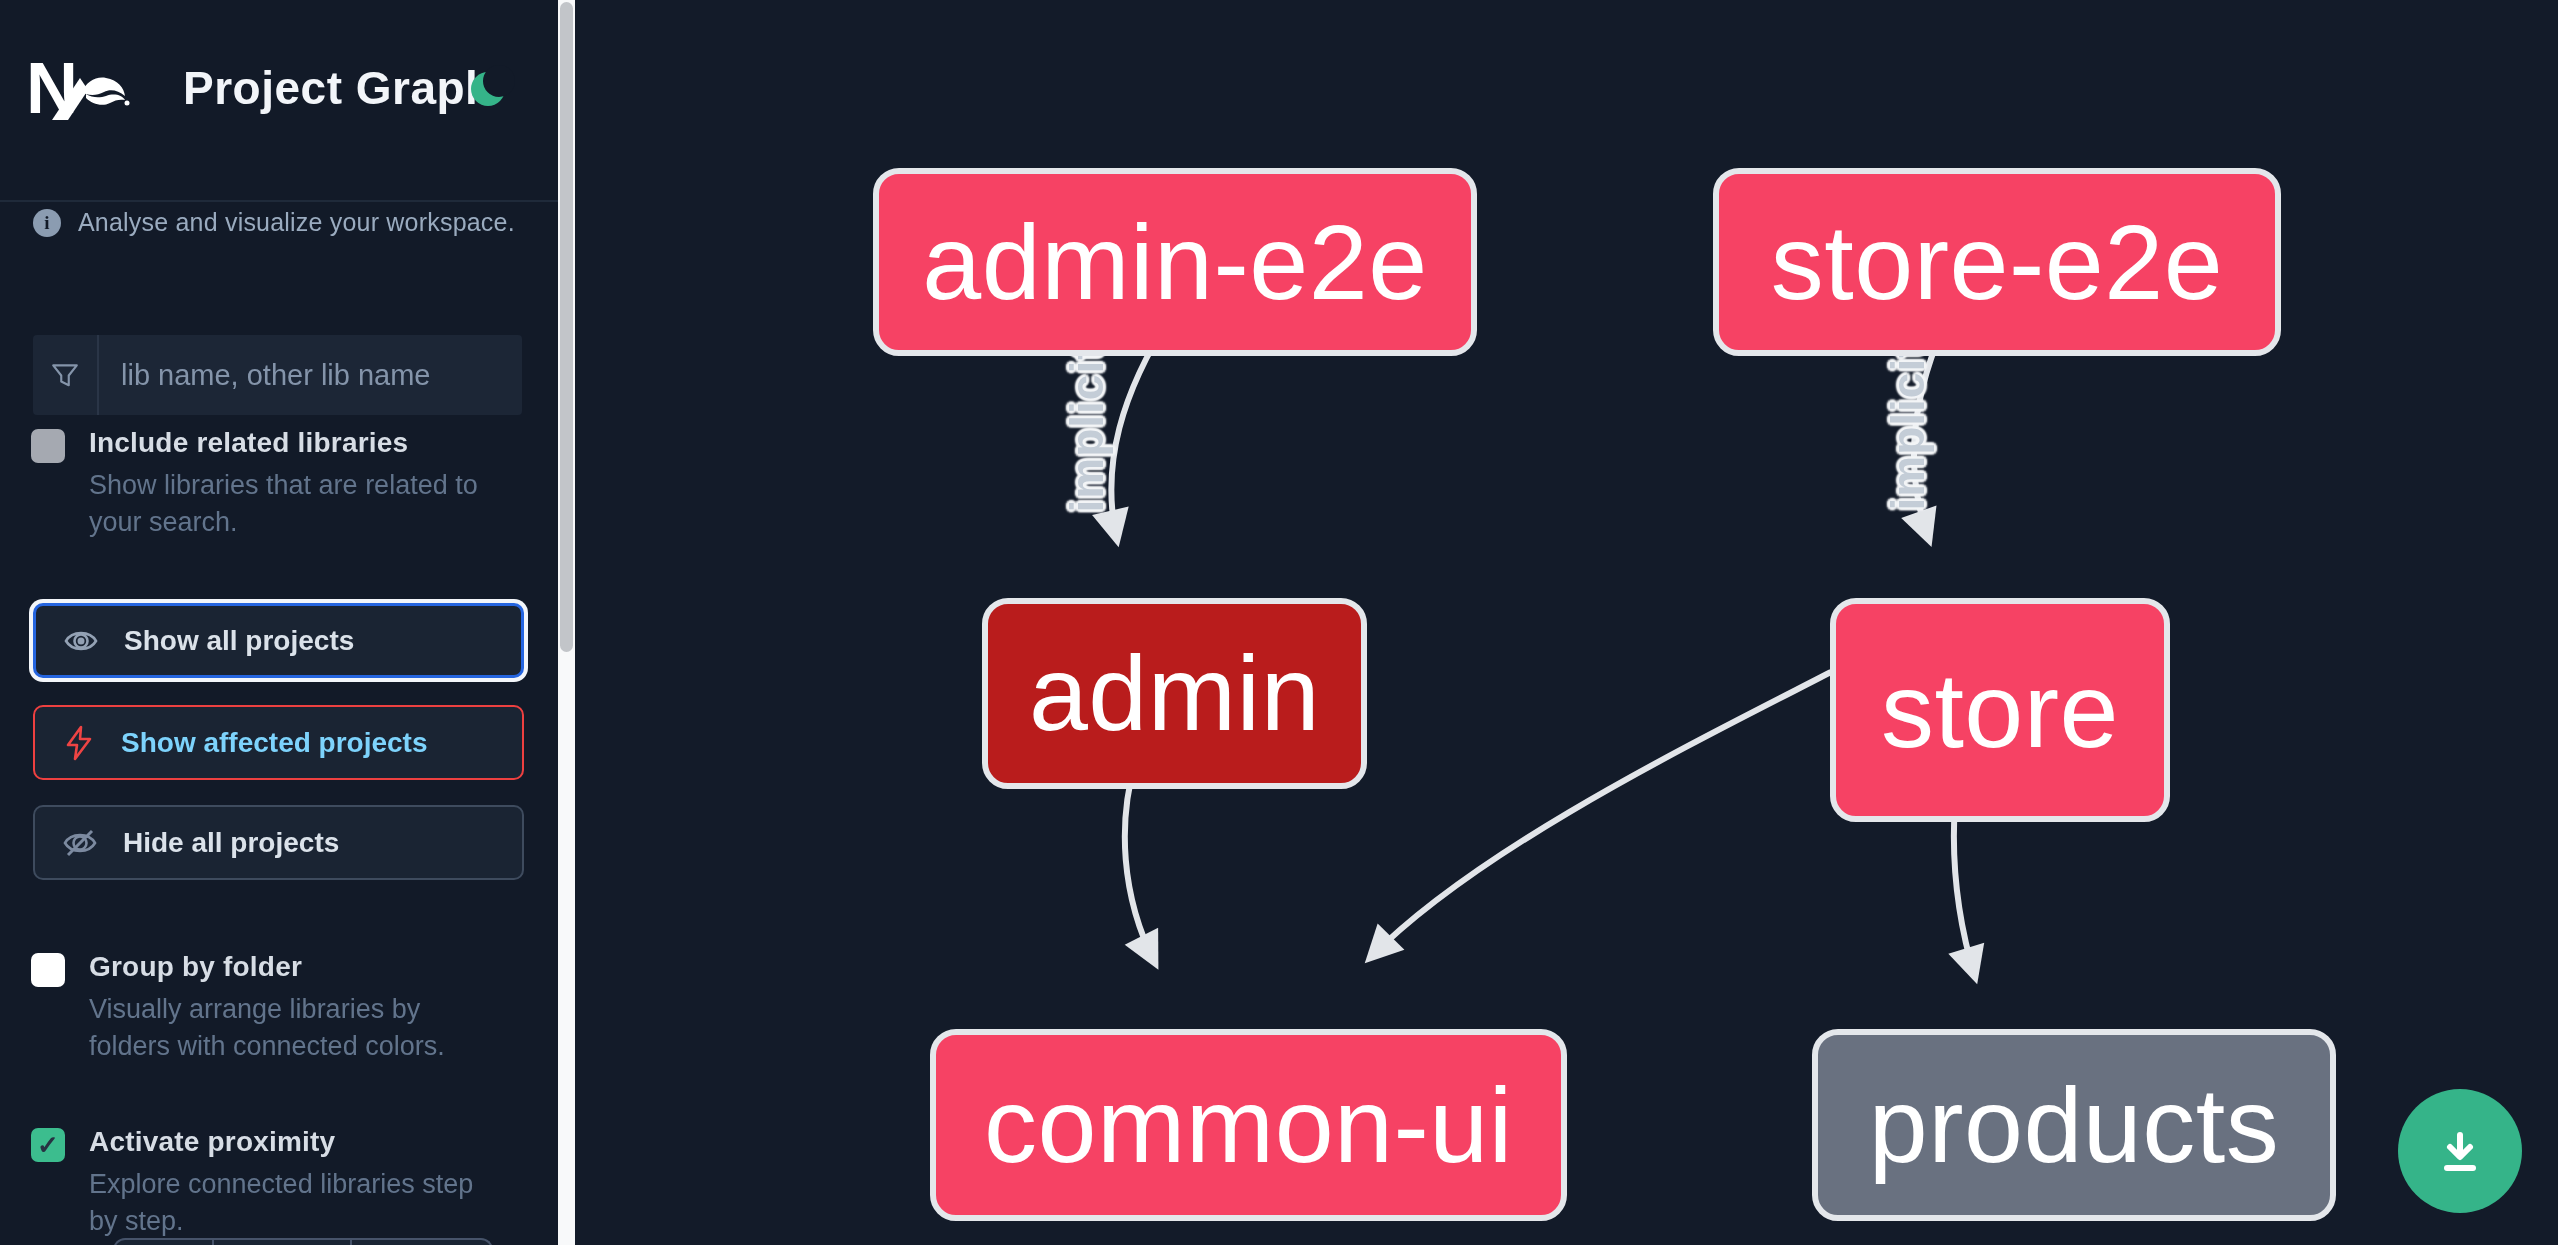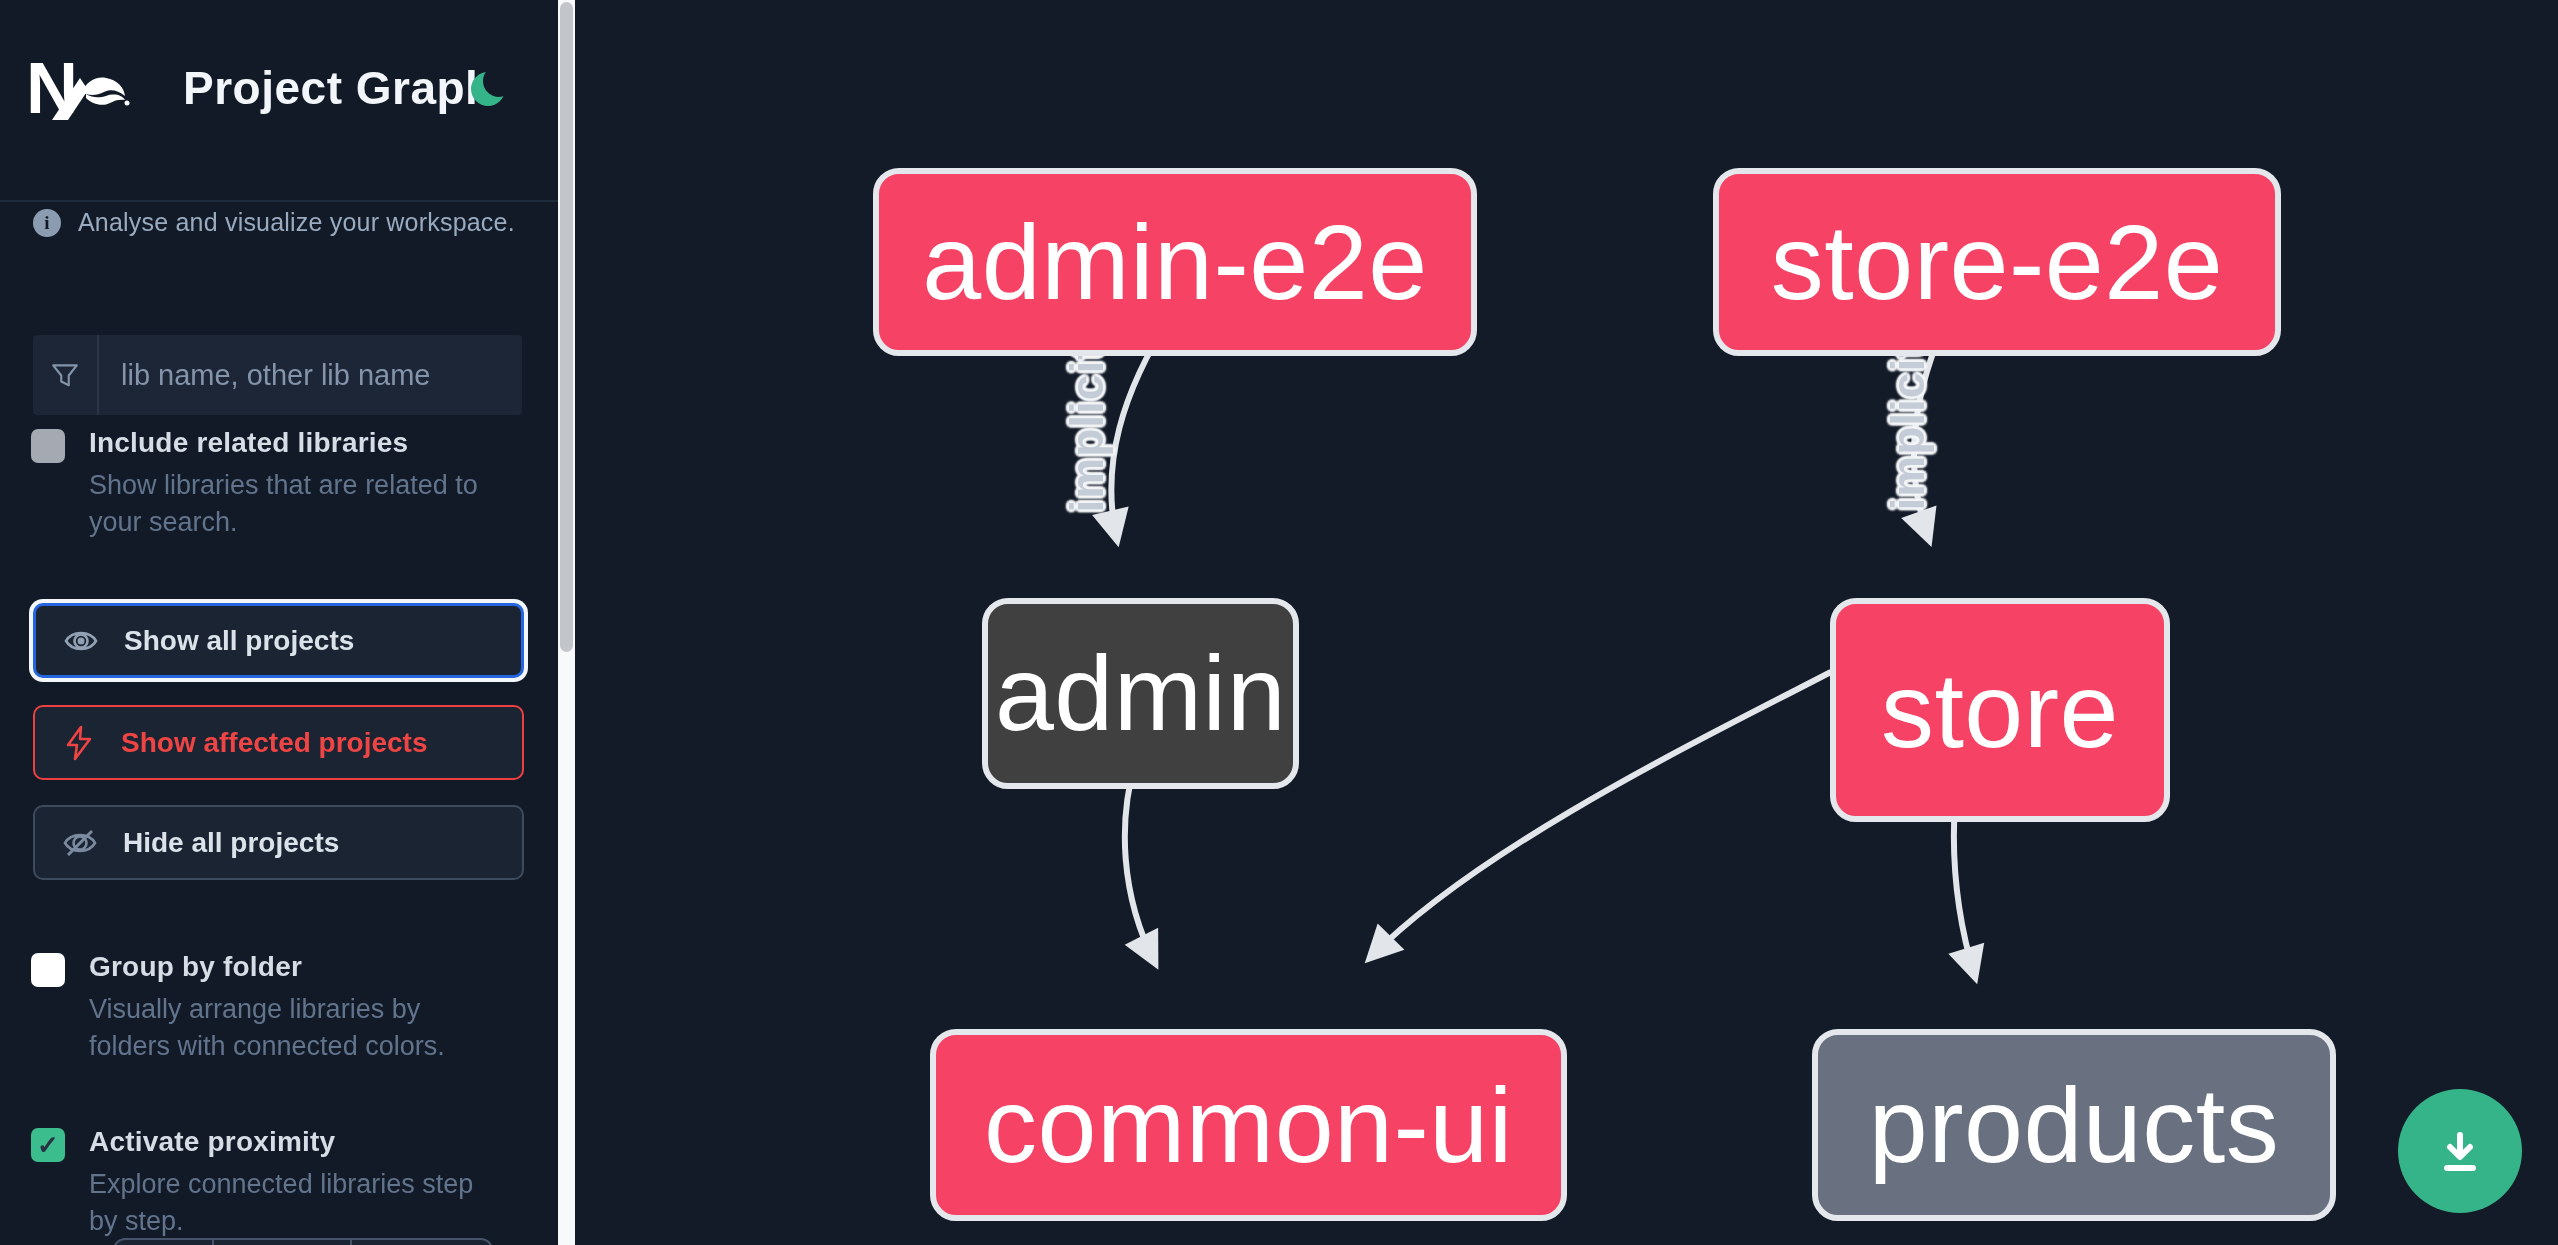--- a/index.html
+++ b/index.html
@@ -36,21 +36,21 @@
   .cb-white { background:#ffffff; }
   .cb-green { background:#3cbd8e; color:#273242; }
   .cb-text { width:410px; }
   .cb-label { font-size:28px; font-weight:600; color:#d7dde5; letter-spacing:0.2px; }
   .cb-desc { margin-top:8px; font-size:27px; line-height:37px; color:#62748c; }
 
   .sb-btn { position:absolute; left:33px; width:491px; height:75px; border-radius:10px; background:#1a2433; display:flex; align-items:center; gap:24px; padding:0 26px; cursor:pointer; }
   .sb-btn .btn-label { font-size:28px; font-weight:600; color:#dbe2ea; }
   .btn-focused { border:3px solid #2565e0; box-shadow:0 0 0 4px #f3f6fa; }
   .btn-affected { border:2px solid #ee4040; }
-  .btn-affected .btn-label { color:#ef4444; }
+  .btn-affected .btn-label { color:#7dd3fc; }
   .btn-plain { border:2px solid #3e4b5e; }
 
   .segmented-sliver { position:absolute; left:113px; top:1238px; width:380px; height:22px; border:2px solid #46536a; border-bottom:none; border-radius:12px 12px 0 0; background:#1a2433; }
   .segmented-sliver .seg-div { position:absolute; top:0; width:2px; height:100%; background:#46536a; }
 
   
   .sb-scroll-track { position:absolute; left:558px; top:0; width:17px; height:1245px; background:#f8f9fa; z-index:11; }
   .sb-scroll-thumb { position:absolute; left:2px; top:2px; width:13px; height:650px; background:#c2c5c9; border-radius:7px; }
   #edges { position:absolute; left:0; top:0; width:2558px; height:1245px; z-index:1; }
   .edge-label { position:absolute; z-index:2; transform:translate(-50%,-50%) rotate(-90deg); font-size:46px; font-weight:700; color:#c4cdd7; white-space:nowrap; letter-spacing:1px;
@@ -164,21 +164,21 @@
       <path d="M 1140 747 C 1114 822 1123 900 1155 963" fill="none" stroke="#e2e5e9" stroke-width="6" marker-end="url(#arrow)"></path>
       <path d="M 1831 672 C 1695 742 1478 848 1370 958" fill="none" stroke="#e2e5e9" stroke-width="6" marker-end="url(#arrow)"></path>
       <path d="M 1962 747 C 1947 830 1954 908 1975 977" fill="none" stroke="#e2e5e9" stroke-width="6" marker-end="url(#arrow)"></path>
     </g>
 </svg>
 <div id="graph-root">
     <div class="edge-label" style="left: 1087px; top: 428px;">implicit</div>
     <div class="edge-label" style="left: 1908px; top: 426px;">implicit</div>
     <div class="node" style="left: 873px; top: 122px; width: 604px; height: 188px; background: rgb(246, 66, 100);">admin-e2e</div>
     <div class="node" style="left: 1713px; top: 122px; width: 568px; height: 188px; background: rgb(246, 66, 100);">store-e2e</div>
-    <div class="node" style="left: 982px; top: 552px; width: 317px; height: 191px; background: #404040;">admin</div>
+    <div class="node" style="left: 982px; top: 552px; width: 385px; height: 191px; background: #b91c1c;">admin</div>
     <div class="node" style="left: 1830px; top: 552px; width: 340px; height: 224px; background: rgb(246, 66, 100);">store</div>
     <div class="node" style="left: 930px; top: 983px; width: 637px; height: 192px; background: rgb(246, 66, 100);">common-ui</div>
     <div class="node" style="left: 1812px; top: 983px; width: 524px; height: 192px; background: rgb(105, 113, 128);">products</div>
   </div>
 
 <div class="fab">
   <svg class="icon-svg" width="58" height="58" viewBox="0 0 58 58" fill="none" stroke="#ffffff" stroke-width="6" stroke-linecap="round" stroke-linejoin="round">
     <line x1="29" y1="13" x2="29" y2="33"></line>
     <path d="M19 25 L29 35 L39 25"></path>
     <line x1="16" y1="46" x2="42" y2="46"></line>

